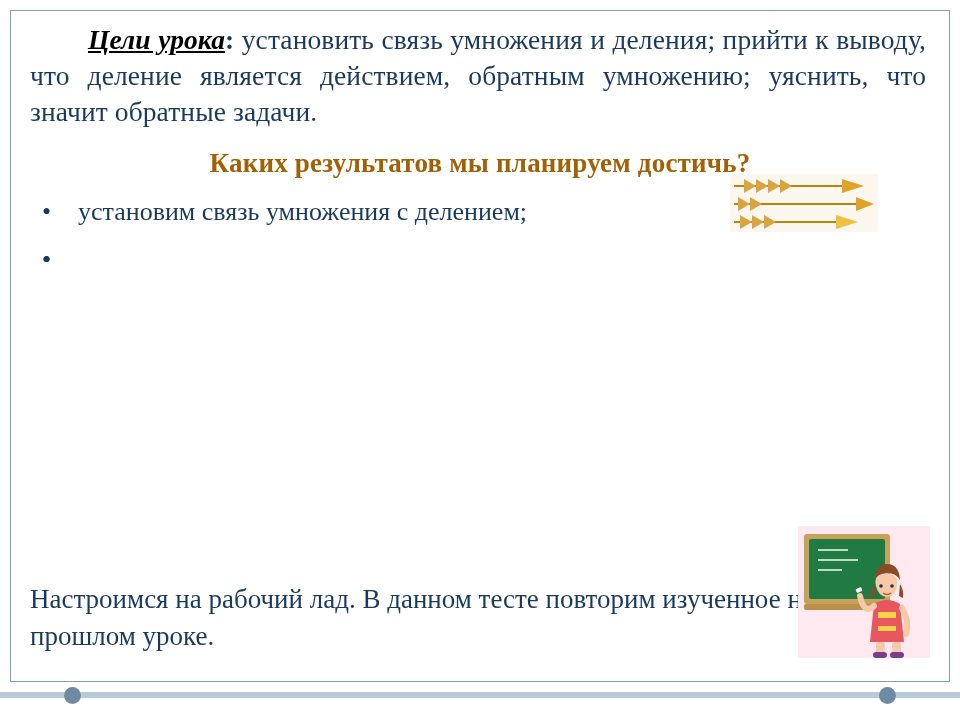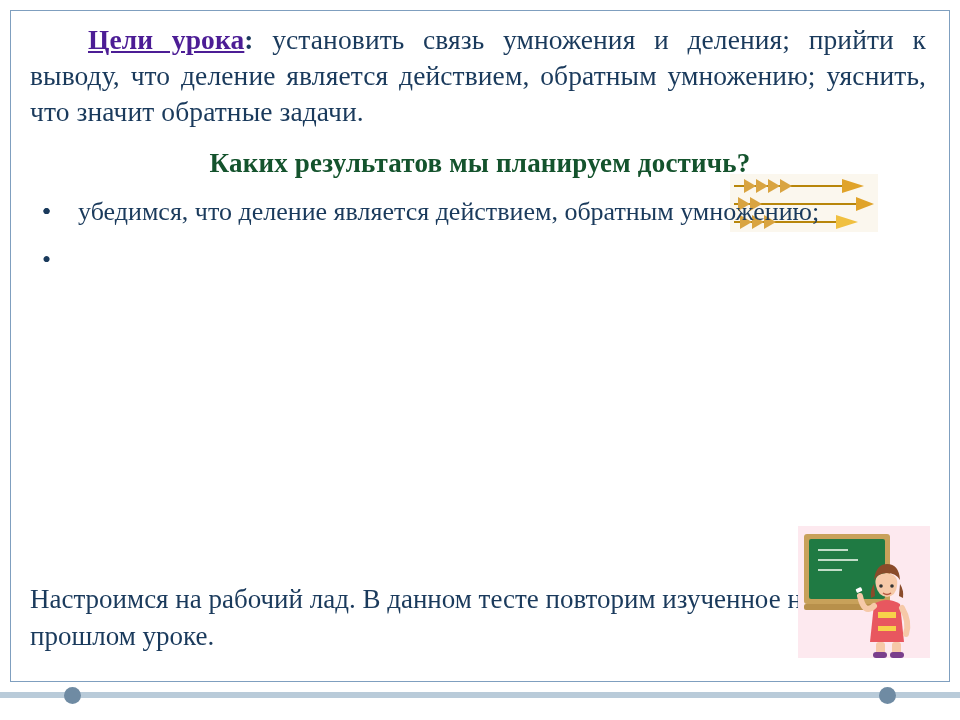--- a/index.html
+++ b/index.html
@@ -47,23 +47,24 @@
     margin: 0;
     padding: 0 10px 0 6px;
     font-size: 27.5px;
     line-height: 1.31;
     color: #1a3a5c;
     text-align: justify;
     text-indent: 58px;
     letter-spacing: 0.1px;
   }
   .goals-label {
-    color: #4c1d95;
+    color: #000000;
     font-weight: bold;
     text-decoration: underline;
+    font-style: italic;
   }
   .goals-colon {
     color: #1a3a5c;
     font-weight: bold;
   }
 
   
   .arrows {
     position: absolute;
     right: 58px;
@@ -73,21 +74,21 @@
     background: #fbf7ee;
   }
 
   
   .question {
     margin: 18px 0 0 0;
     padding: 0;
     text-align: center;
     font-size: 27px;
     font-weight: bold;
-    color: #14532d;
+    color: #a16207;
     letter-spacing: 0.2px;
   }
 
   
   .bullets {
     list-style: none;
     margin: 16px 0 0 0;
     padding: 0;
   }
   .bullets li {
@@ -190,24 +191,24 @@
           </g>
         </g>
       </svg>
     </div>
 
     <p class="question">Каких результатов мы планируем достичь?</p>
 
     <ul class="bullets">
       <li>
         <span class="dot">•</span>
+        <span>установим связь умножения с делением;</span>
       </li>
       <li>
         <span class="dot">•</span>
-        <span>убедимся, что деление является действием, обратным умножению;</span>
       </li>
       <li>
         <span class="dot">•</span>
       </li>
     </ul>
 
     <p class="closing">Настроимся на рабочий лад. В данном тесте повторим изученное на прошлом уроке.</p>
 
     <div class="teacher">
       <svg width="132" height="132" viewBox="0 0 132 132" xmlns="http://www.w3.org/2000/svg">

